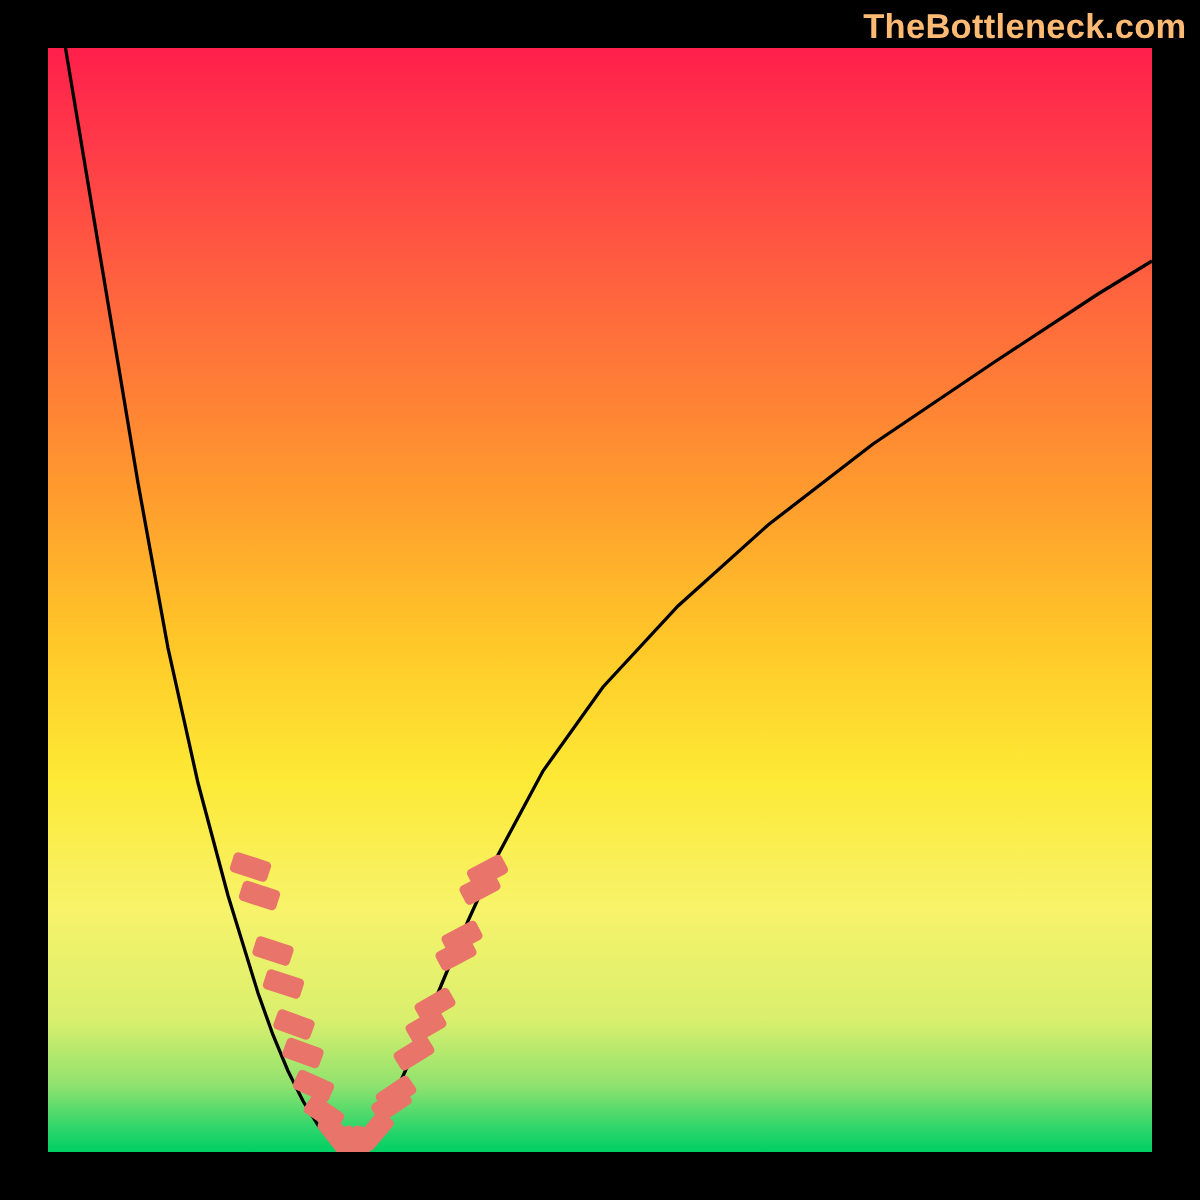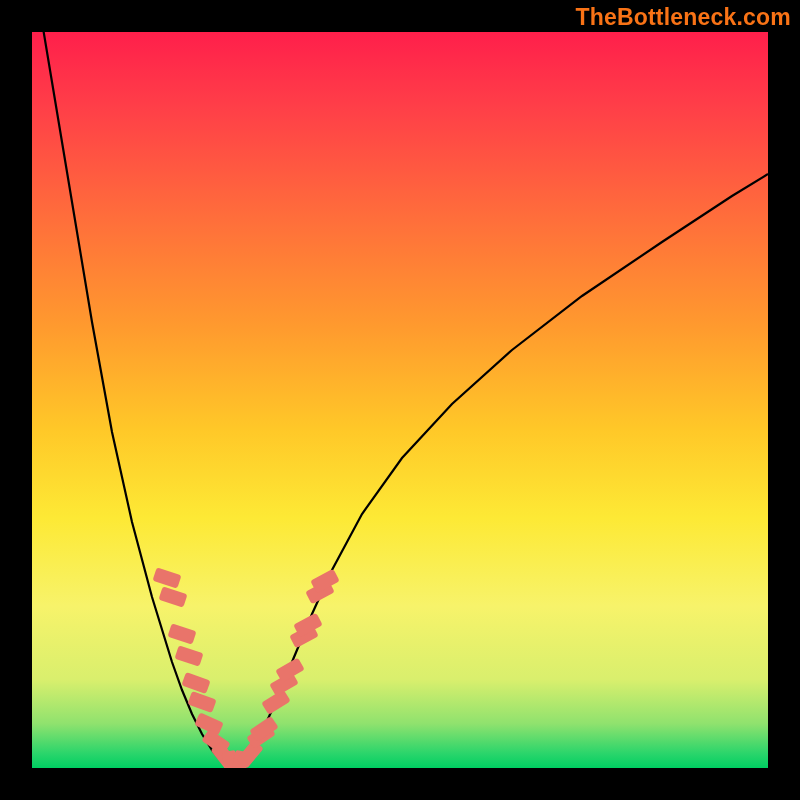--- a/index.html
+++ b/index.html
@@ -15,21 +15,21 @@
         #fde935 66%,
         #f7f36a 78%,
         #d9ef6d 88%,
         #8fe26e 94%,
         #2bd56b 98%,
         #00cf62 100%);}
   .curve{position:absolute;left:0;top:0;}
   .marker{position:absolute;border-radius:3px;background:#e9746a;
           width:14px;height:26px;transform:translate(-50%,-50%);}
   .watermark{position:absolute;right:9px;top:4px;
-             font:600 23px Arial,Helvetica,sans-serif;color:#f97316;letter-spacing:0.2px;}
+             font:600 23px Arial,Helvetica,sans-serif;color:#fdba74;letter-spacing:0.2px;}
 </style>
 </head>
 <body>
 
 <div class="frame">
   <div class="plot">
     <div class="bg"></div>
     <svg class="curve" width="736" height="736" viewBox="0 0 736 736">
       <path id="curve-path" fill="none" stroke="#000" stroke-width="2.2" d="M 0 -70 L 20 50 L 40 170 L 60 290 L 80 400 L 100 490 L 120 565 L 140 630 L 150 658 L 160 682 L 170 702 L 180 718 L 190 730 L 200 736 L 210 730 L 220 718 L 230 700 L 240 678 L 260 630 L 280 582 L 300 538 L 330 482 L 370 426 L 420 372 L 480 318 L 550 264 L 630 210 L 700 164 L 736 142"></path>
     </svg>

